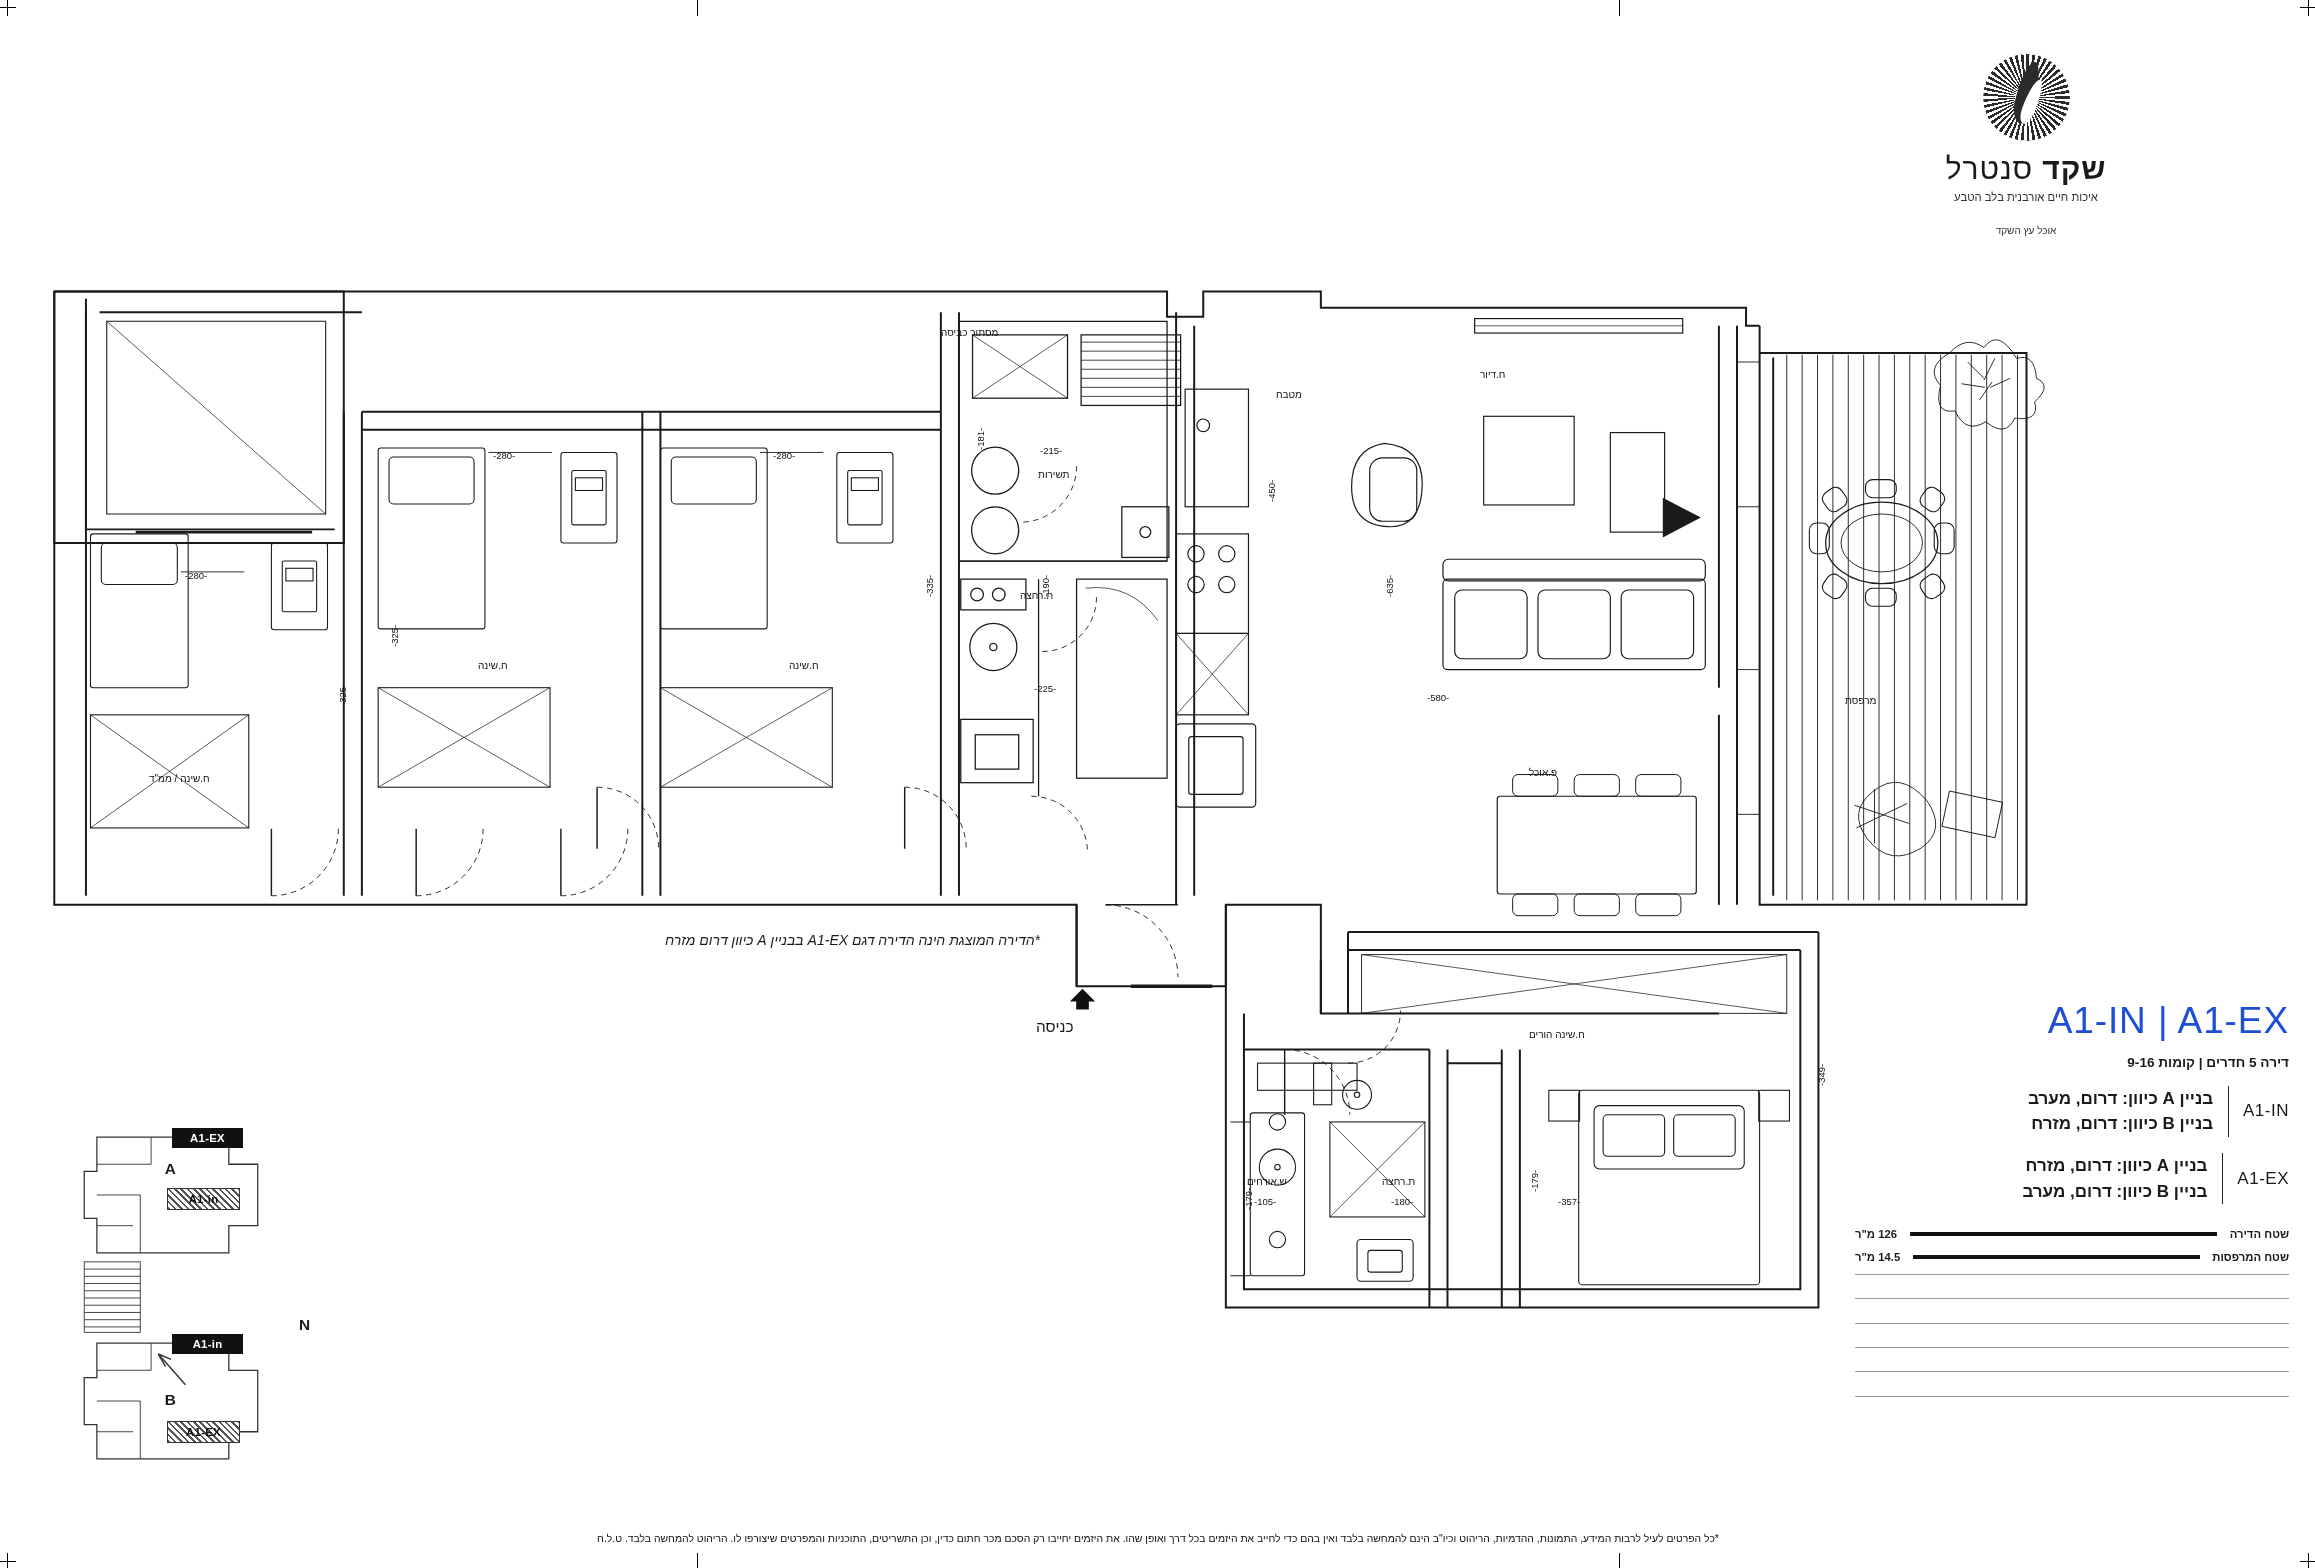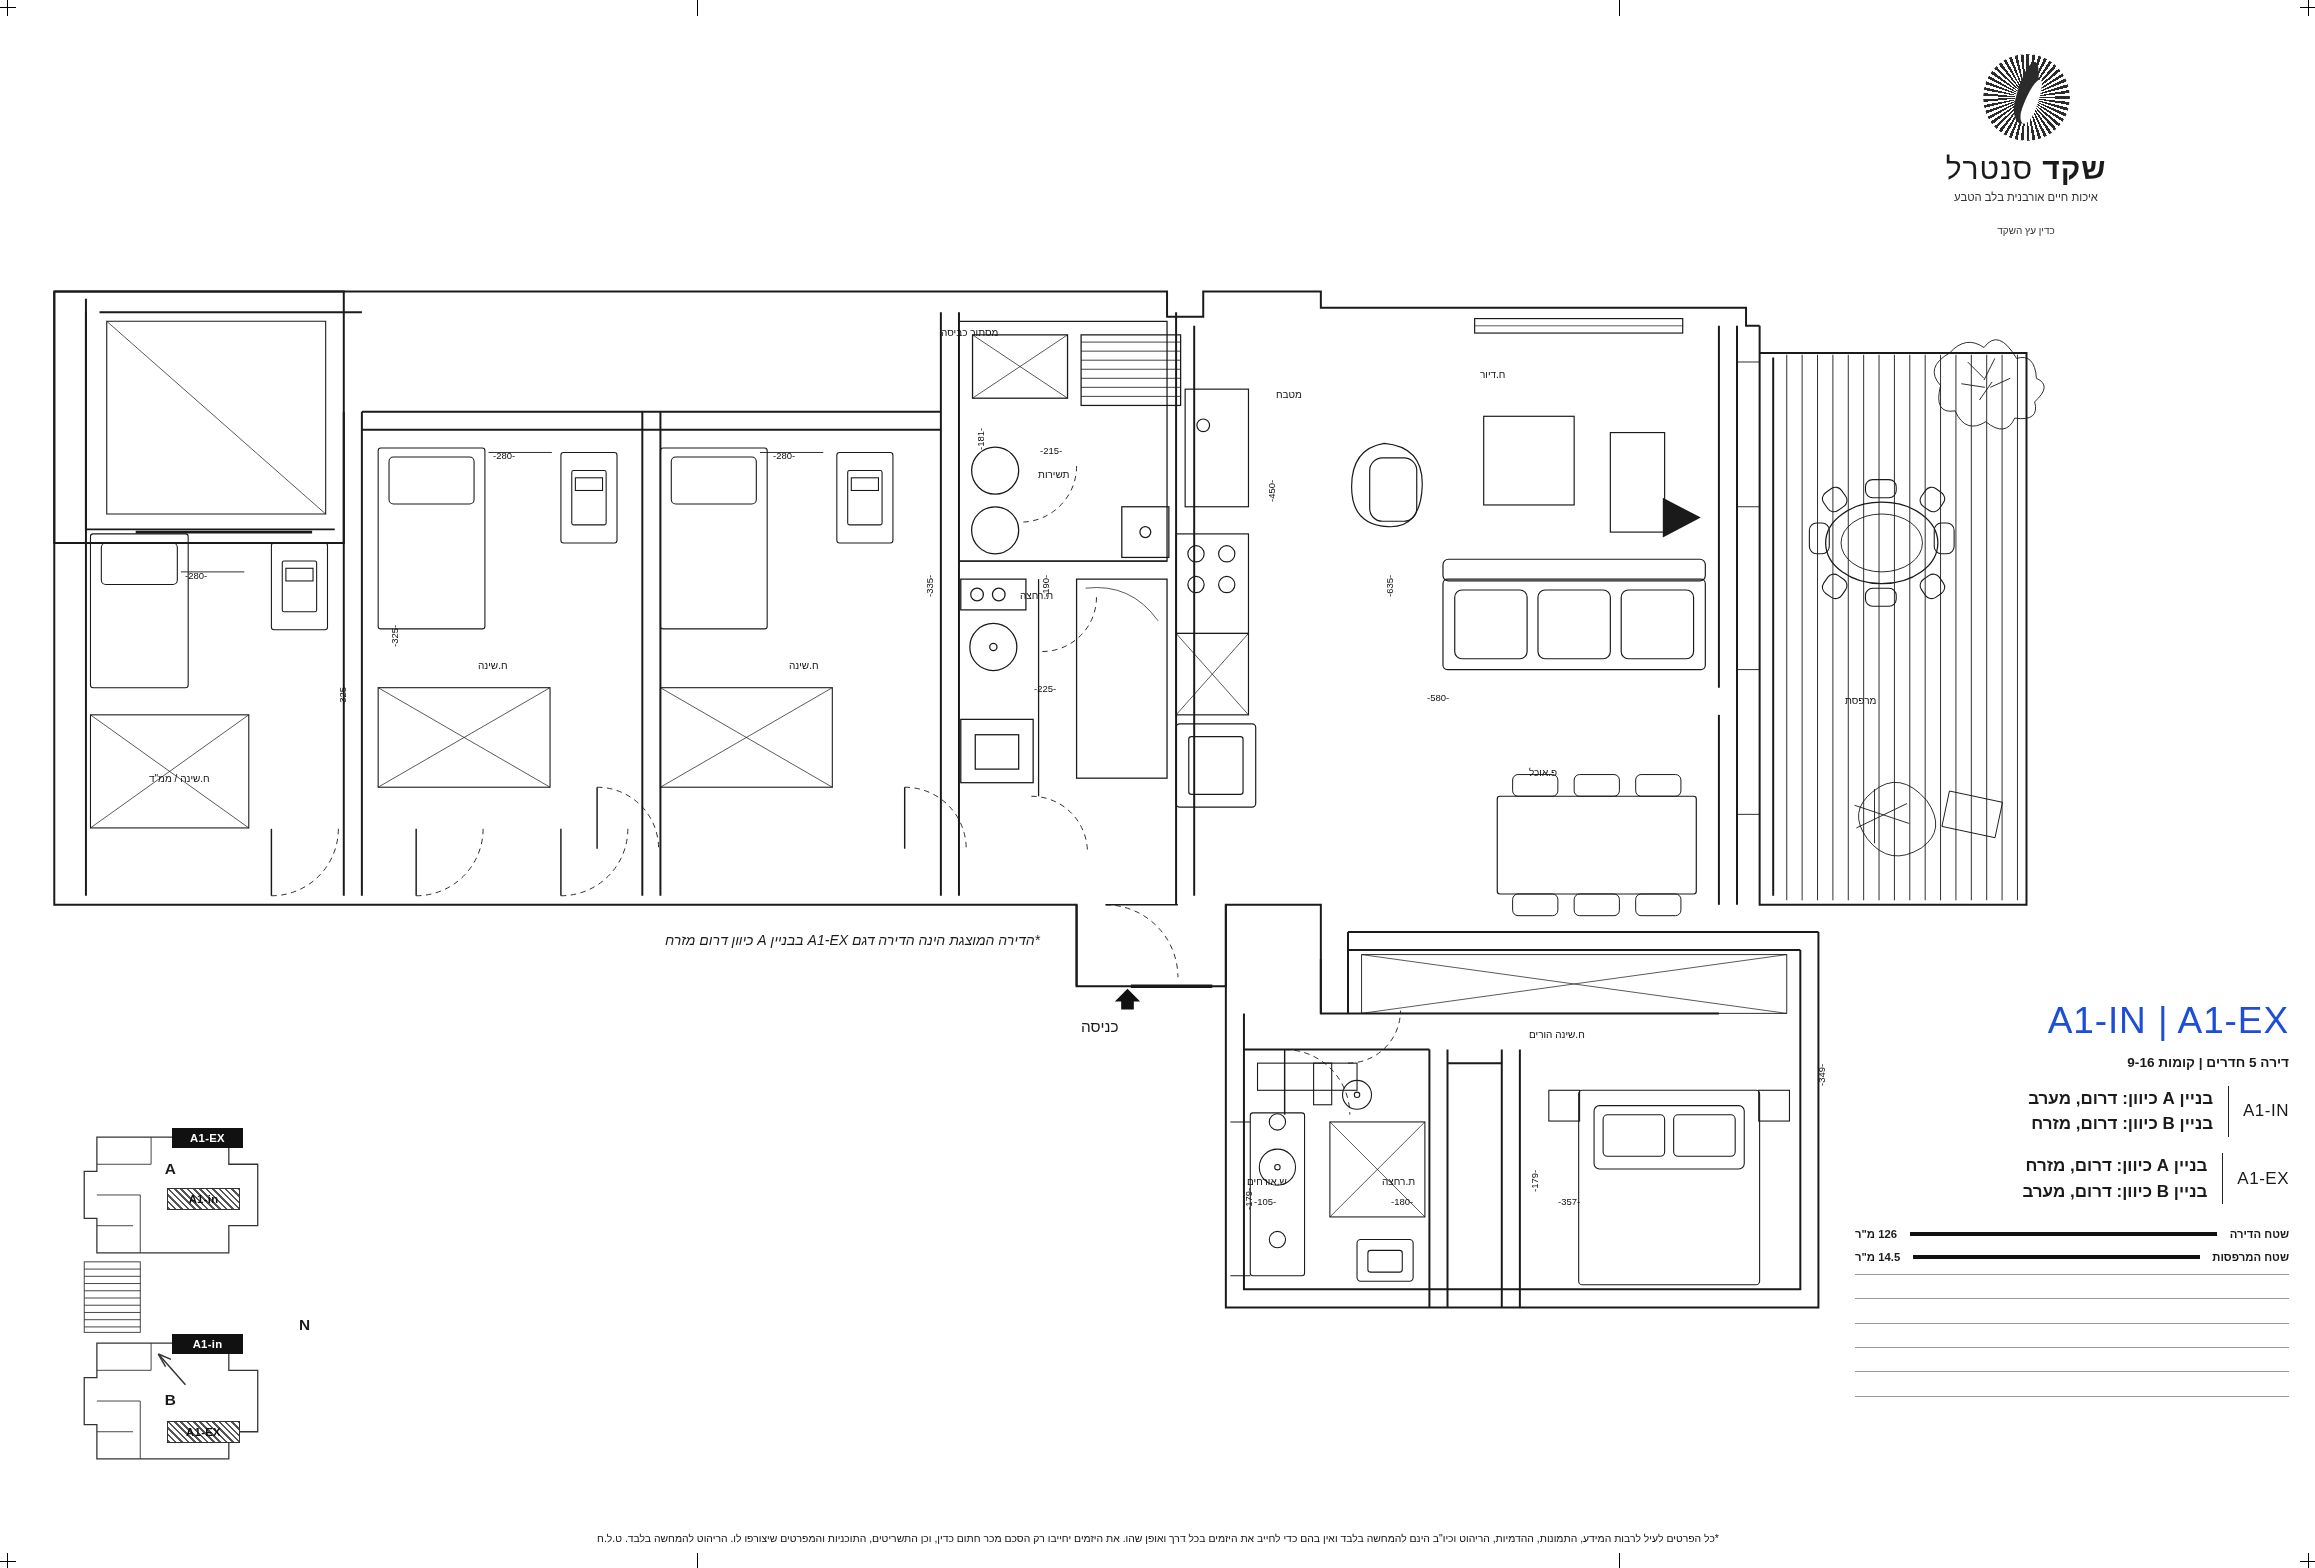--- a/index.html
+++ b/index.html
@@ -47,21 +47,21 @@
   .keyplan{position:absolute;left:77px;top:1117px;width:244px;height:362px;}
   .kp-label{position:absolute;font-size:11.3px;font-weight:bold;letter-spacing:0.3px;display:flex;align-items:center;justify-content:center;}
   .kp-dark{background:#111;color:#fff;}
   .kp-hatch{background:repeating-linear-gradient(45deg,#555 0 1.8px,#fff 1.8px 4.5px);color:#111;border:0.9px solid #333;}
   .kp-letter{font-size:15.4px;font-weight:bold;}
   .north{position:absolute;left:299px;top:1316px;font-size:15.4px;font-weight:bold;}
 
   
   .plan{position:absolute;left:0;top:0;width:2316px;height:1569px;}
   .note-center{position:absolute;left:665px;top:932px;font-size:14px;direction:rtl;font-style:italic;}
-  .entrance{position:absolute;left:1081px;top:1018px;font-size:15.4px;direction:rtl;font-weight:normal;}
+  .entrance{position:absolute;left:1036px;top:1018px;font-size:15.4px;direction:rtl;font-weight:normal;}
   .footer{position:absolute;left:0;right:0;bottom:25px;text-align:center;font-size:10.4px;direction:rtl;color:#111;}
 
   .rm{position:absolute;font-size:10px;direction:rtl;white-space:nowrap;color:#111;}
   .dim{position:absolute;font-size:9.5px;color:#111;white-space:nowrap;}
   .dim.rot{transform:rotate(-90deg);transform-origin:left top;}
 </style>
 </head>
 <body>
 
 <div class="sheet">
@@ -374,21 +374,21 @@
   <div class="logo-block">
     <div class="logo-mark">
       <div class="ring"></div>
       <div class="leaf"></div>
       <div class="leaf2"></div>
     </div>
     <div class="brand">
       <span>שקד</span><span class="light"> סנטרל</span>
     </div>
     <div class="tagline">איכות חיים אורבנית בלב הטבע</div>
-    <div class="maker">כדין עץ השקד</div>
+    <div class="maker">אוכל עץ השקד</div>
   </div>
 
   <div class="info">
     <div class="code">A1-IN | A1-EX</div>
     <div class="sub">דירה 5 חדרים | קומות 9-16</div>
 
     <div class="rowpair">
       <div class="tag">A1-IN</div>
       <div class="vdiv"></div>
       <div class="txt">

